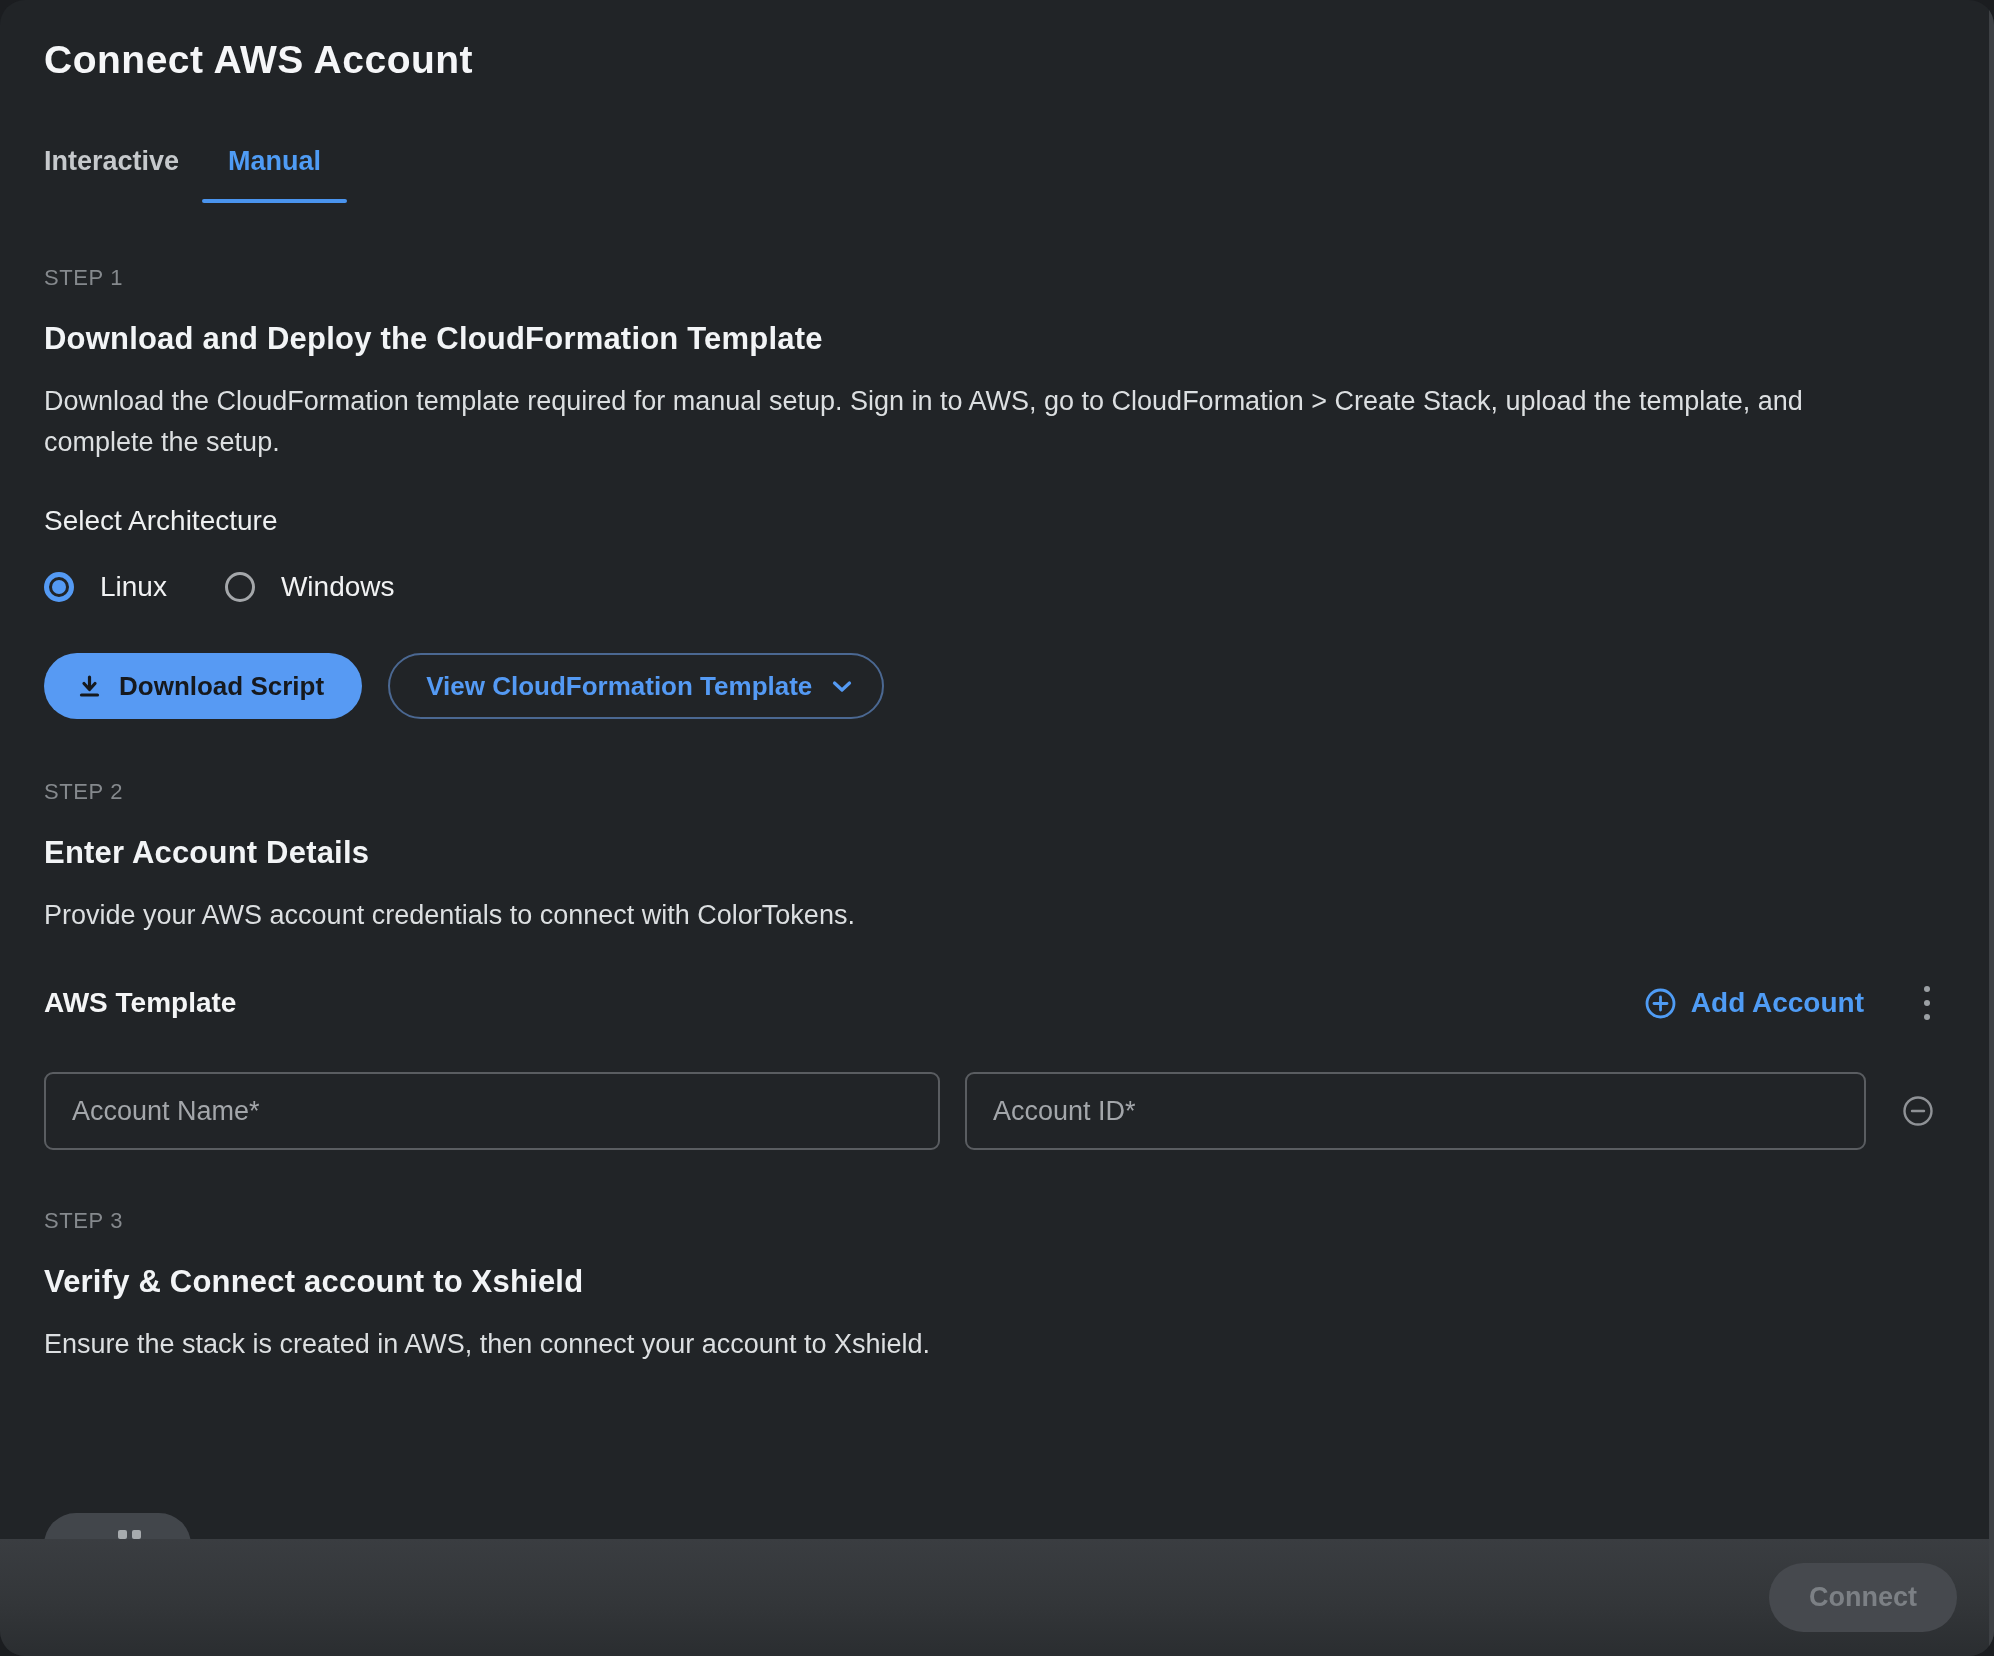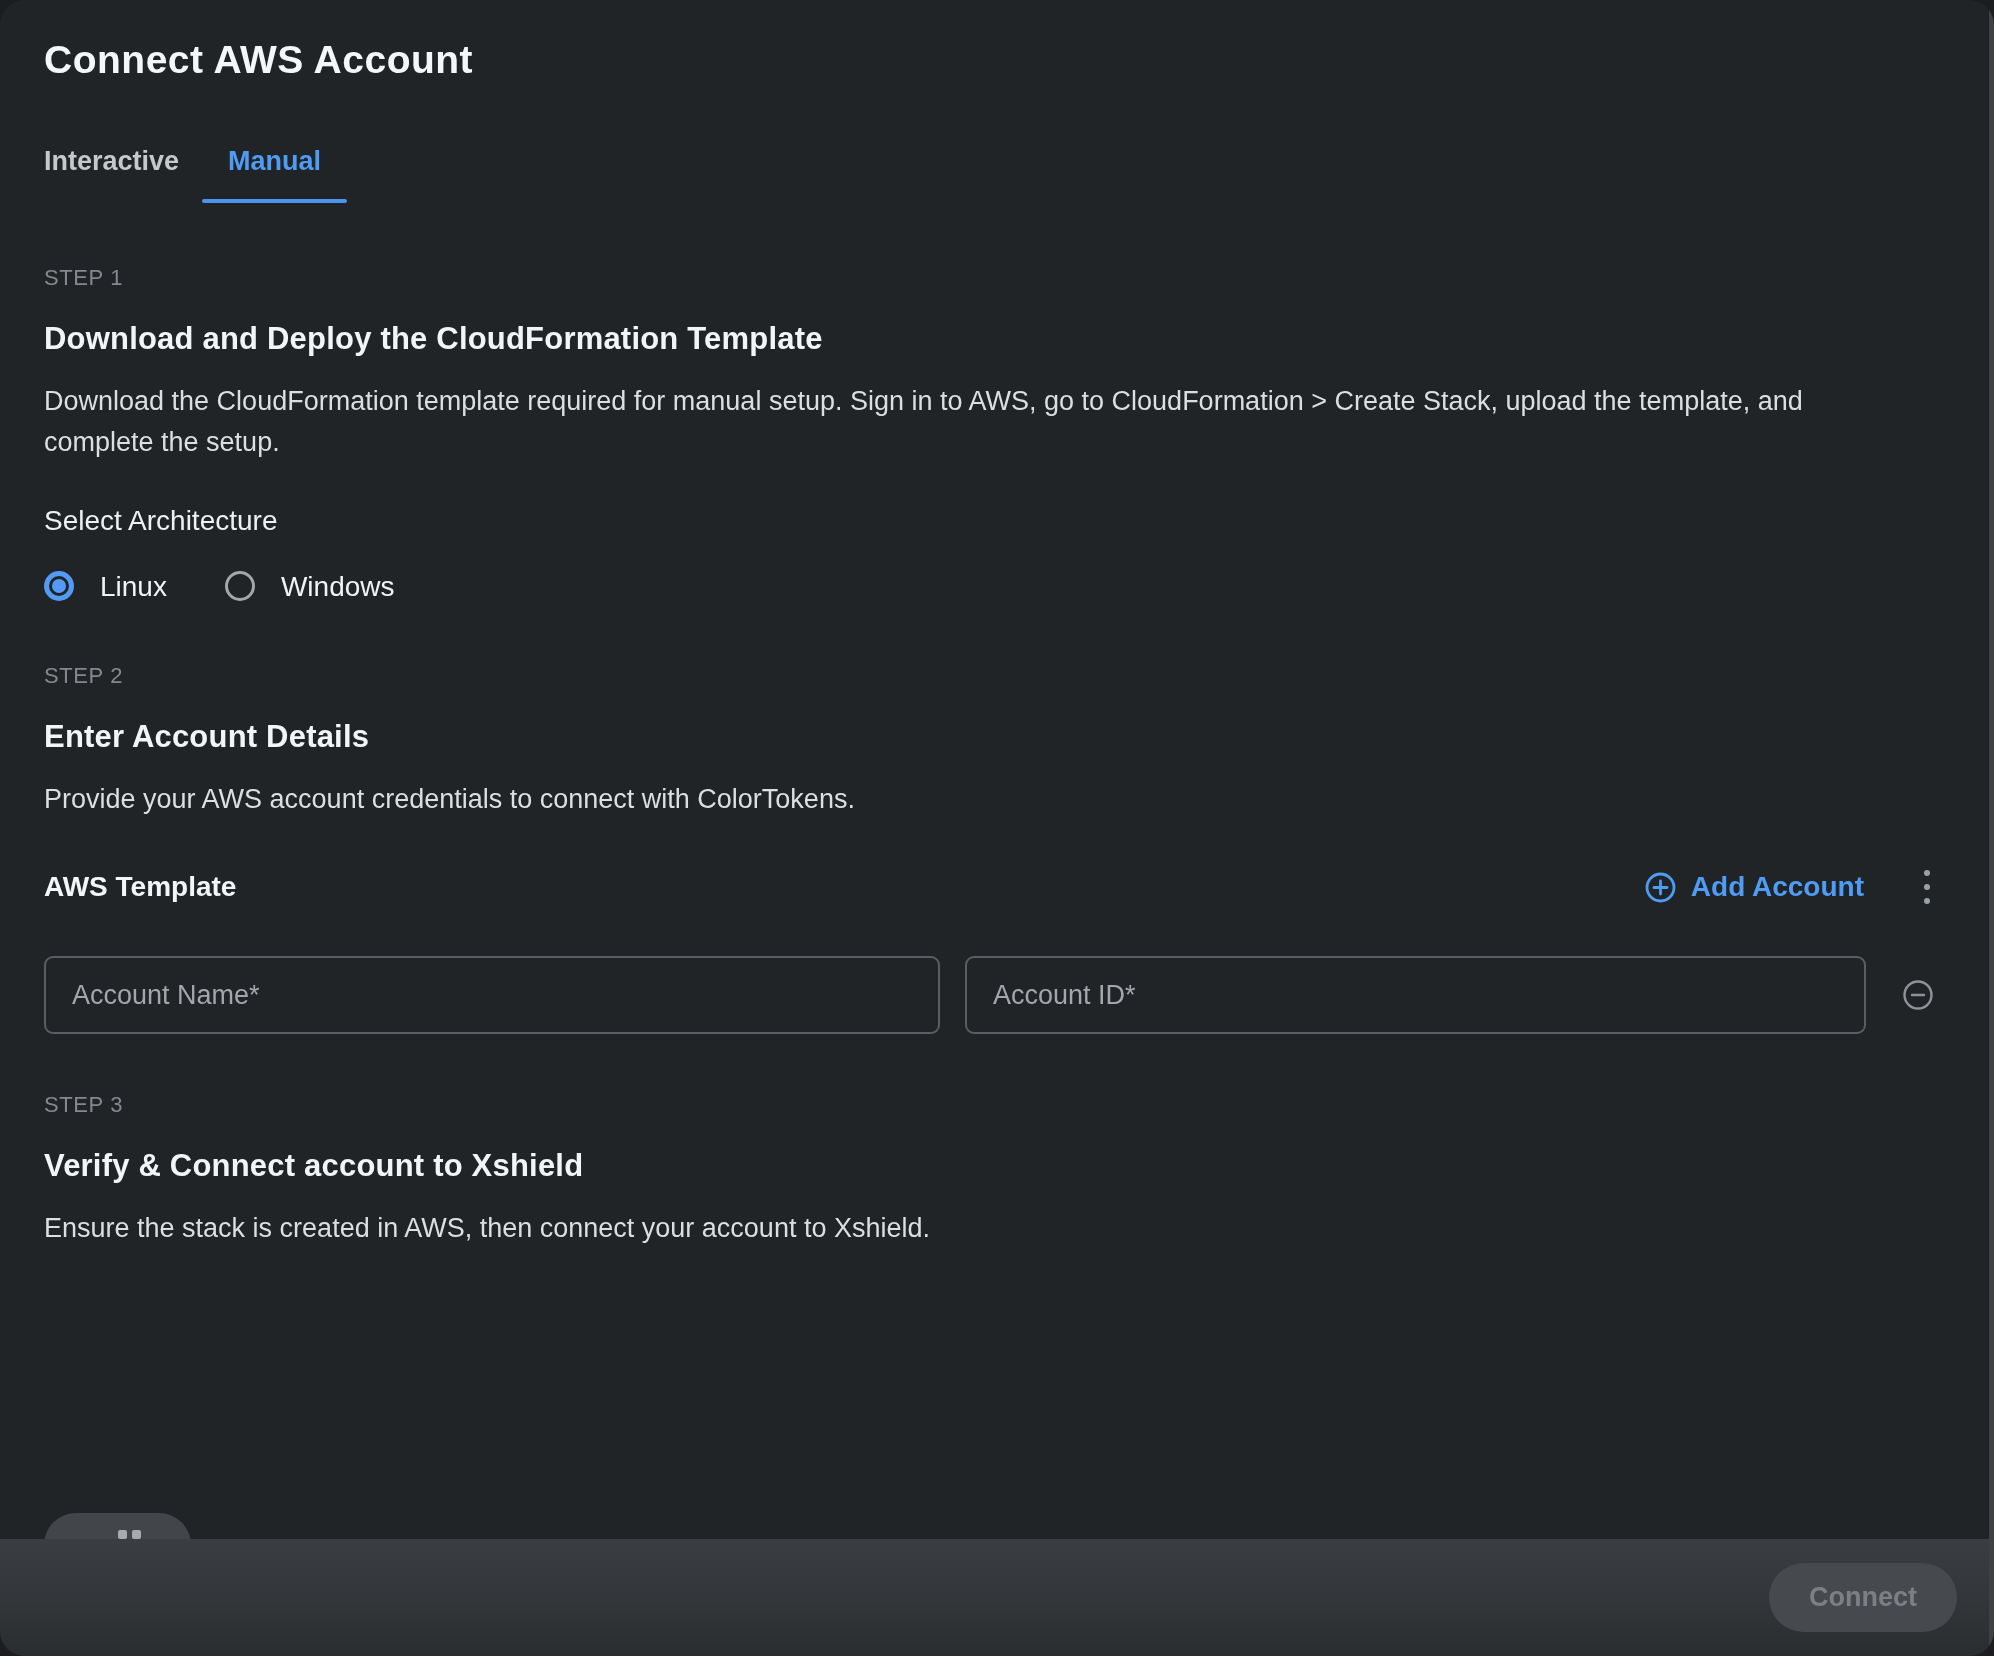--- a/index.html
+++ b/index.html
@@ -23,21 +23,21 @@
   .section-heading{ font-size:31px; font-weight:700; color:#f2f4f6; letter-spacing:.2px; }
   .section-desc{ font-size:27px; font-weight:400; line-height:41px; color:#dcdfe1; max-width:1790px; }
 
   .mt-step{ margin-top:62px; }
   .mt-heading{ margin-top:30px; }
   .mt-desc{ margin-top:24px; }
 
   
   .arch-label{ margin-top:42px; font-size:28px; color:#eef0f1; }
   .radio-row{ margin-top:34px; display:flex; align-items:center; gap:58px; }
-  .radio-option{ display:flex; align-items:flex-start; gap:26px; font-size:28px; color:#f1f2f3; cursor:pointer; }
+  .radio-option{ display:flex; align-items:center; gap:26px; font-size:28px; color:#f1f2f3; cursor:pointer; }
   .radio{ width:30px; height:30px; border-radius:50%; flex:none; }
   .radio.unchecked{ border:3px solid #a4a7aa; }
   .radio.checked{ border:5px solid #549af4; position:relative; }
   .radio.checked::after{ content:""; position:absolute; width:14px; height:14px; border-radius:50%;
     background:#549af4; left:50%; top:50%; transform:translate(-50%,-50%); }
 
   
   .btn-row{ margin-top:50px; display:flex; gap:26px; }
   .btn{ display:flex; align-items:center; height:66px; border-radius:33px; font-family:inherit; cursor:pointer; border:none; }
   .btn-primary{ background:#579af3; color:#16191d; font-size:26px; font-weight:700; padding:0 38px 0 32px; gap:16px; }
@@ -101,20 +101,41 @@
       <div class="radio-option">
         <span class="radio checked"></span>
         <span>Linux</span>
       </div>
       <div class="radio-option">
         <span class="radio unchecked"></span>
         <span>Windows</span>
       </div>
     </div>
 
+    <div class="btn-row">
+      <button class="btn btn-primary">
+        <span style="display:flex;">
+          <svg width="27" height="27" viewBox="0 0 27 27" fill="none">
+            <path d="M13.5 4 L13.5 15" stroke="#16191d" stroke-width="3.2" stroke-linecap="round"></path>
+            <path d="M8 10.5 L13.5 16.5 L19 10.5" stroke="#16191d" stroke-width="3.2" stroke-linecap="round" stroke-linejoin="round"></path>
+            <path d="M5.5 22 L21.5 22" stroke="#16191d" stroke-width="3.2" stroke-linecap="round"></path>
+          </svg>
+        </span>
+        <span>Download Script</span>
+      </button>
+
+      <button class="btn btn-outline">
+        <span>View CloudFormation Template</span>
+        <span style="display:flex;">
+          <svg width="20" height="13" viewBox="0 0 20 13" fill="none">
+            <path d="M2.5 3 L10 10 L17.5 3" stroke="#549af4" stroke-width="3.2" stroke-linecap="round" stroke-linejoin="round"></path>
+          </svg>
+        </span>
+      </button>
+    </div>
 
     <div class="step-label" style="margin-top:60px;">STEP 2</div>
     <div class="section-heading mt-heading">Enter Account Details</div>
     <div class="section-desc mt-desc">Provide your AWS account credentials to connect with ColorTokens.</div>
 
     <div class="accounts-row">
       <div class="accounts-heading">AWS Template</div>
       <div class="accounts-actions">
         <div class="add-account">
           <span style="display:flex;">

